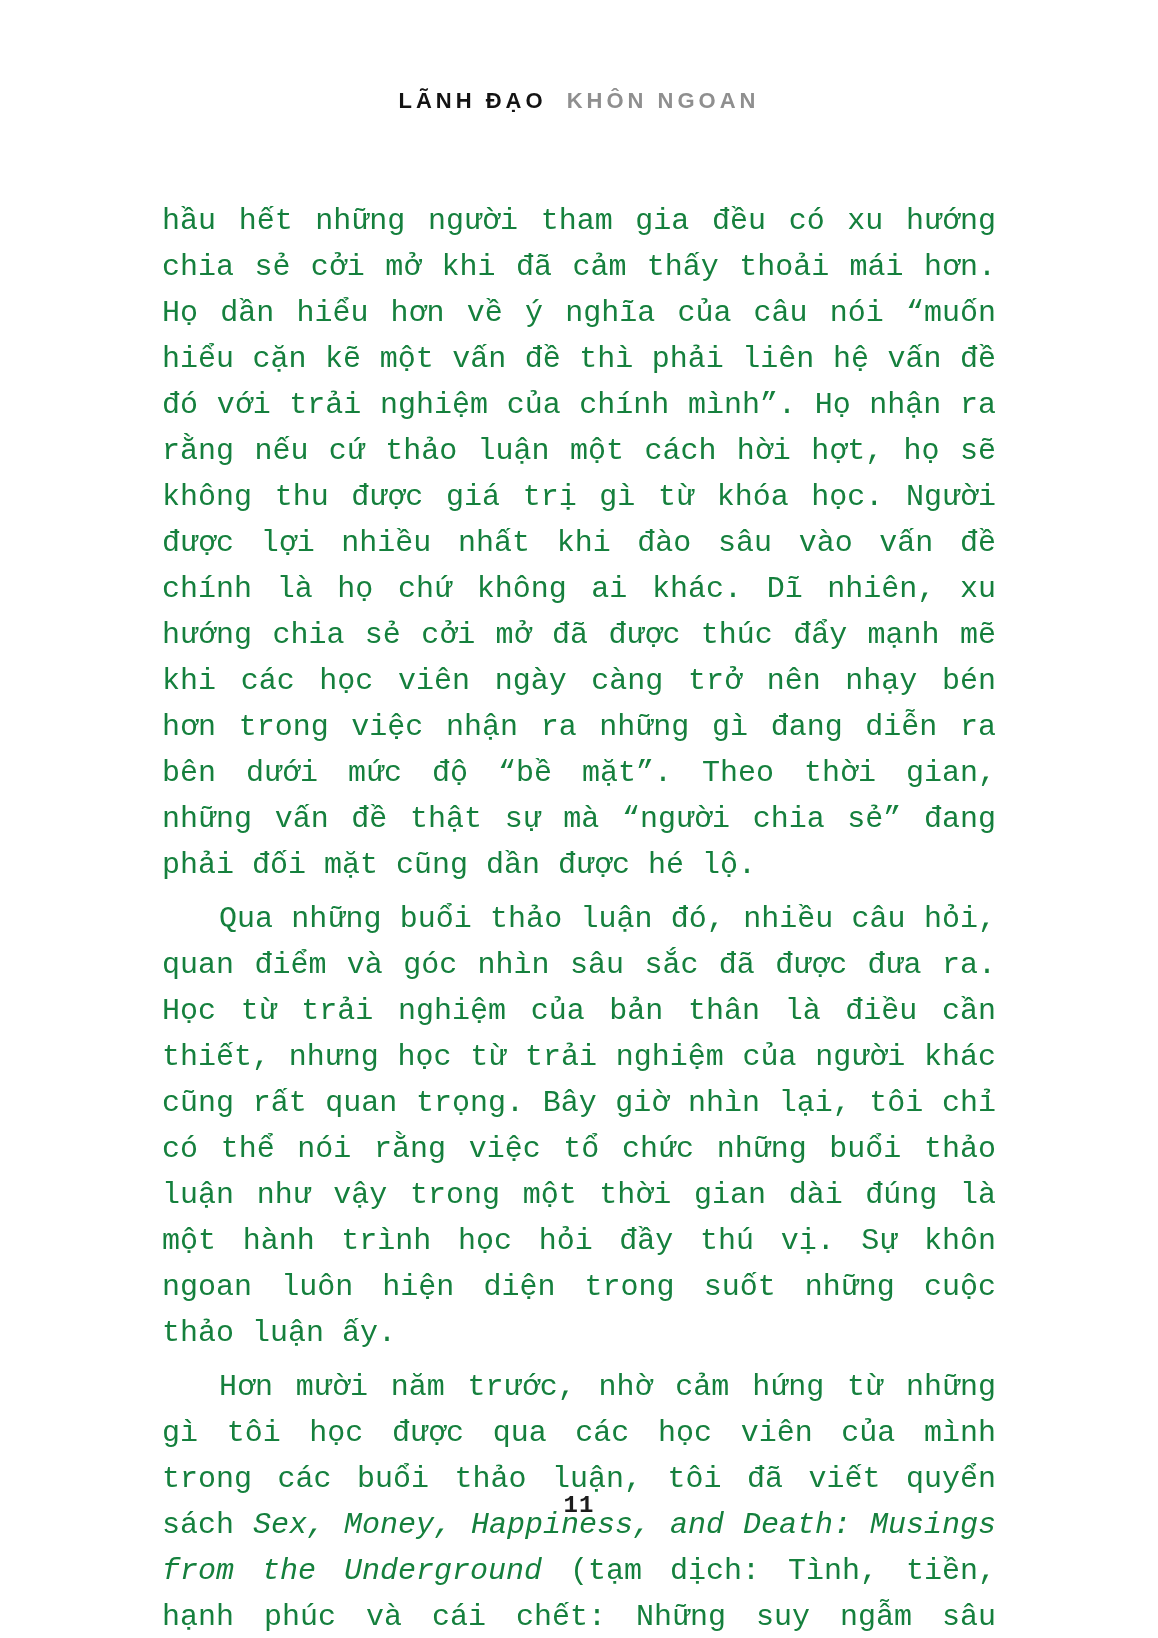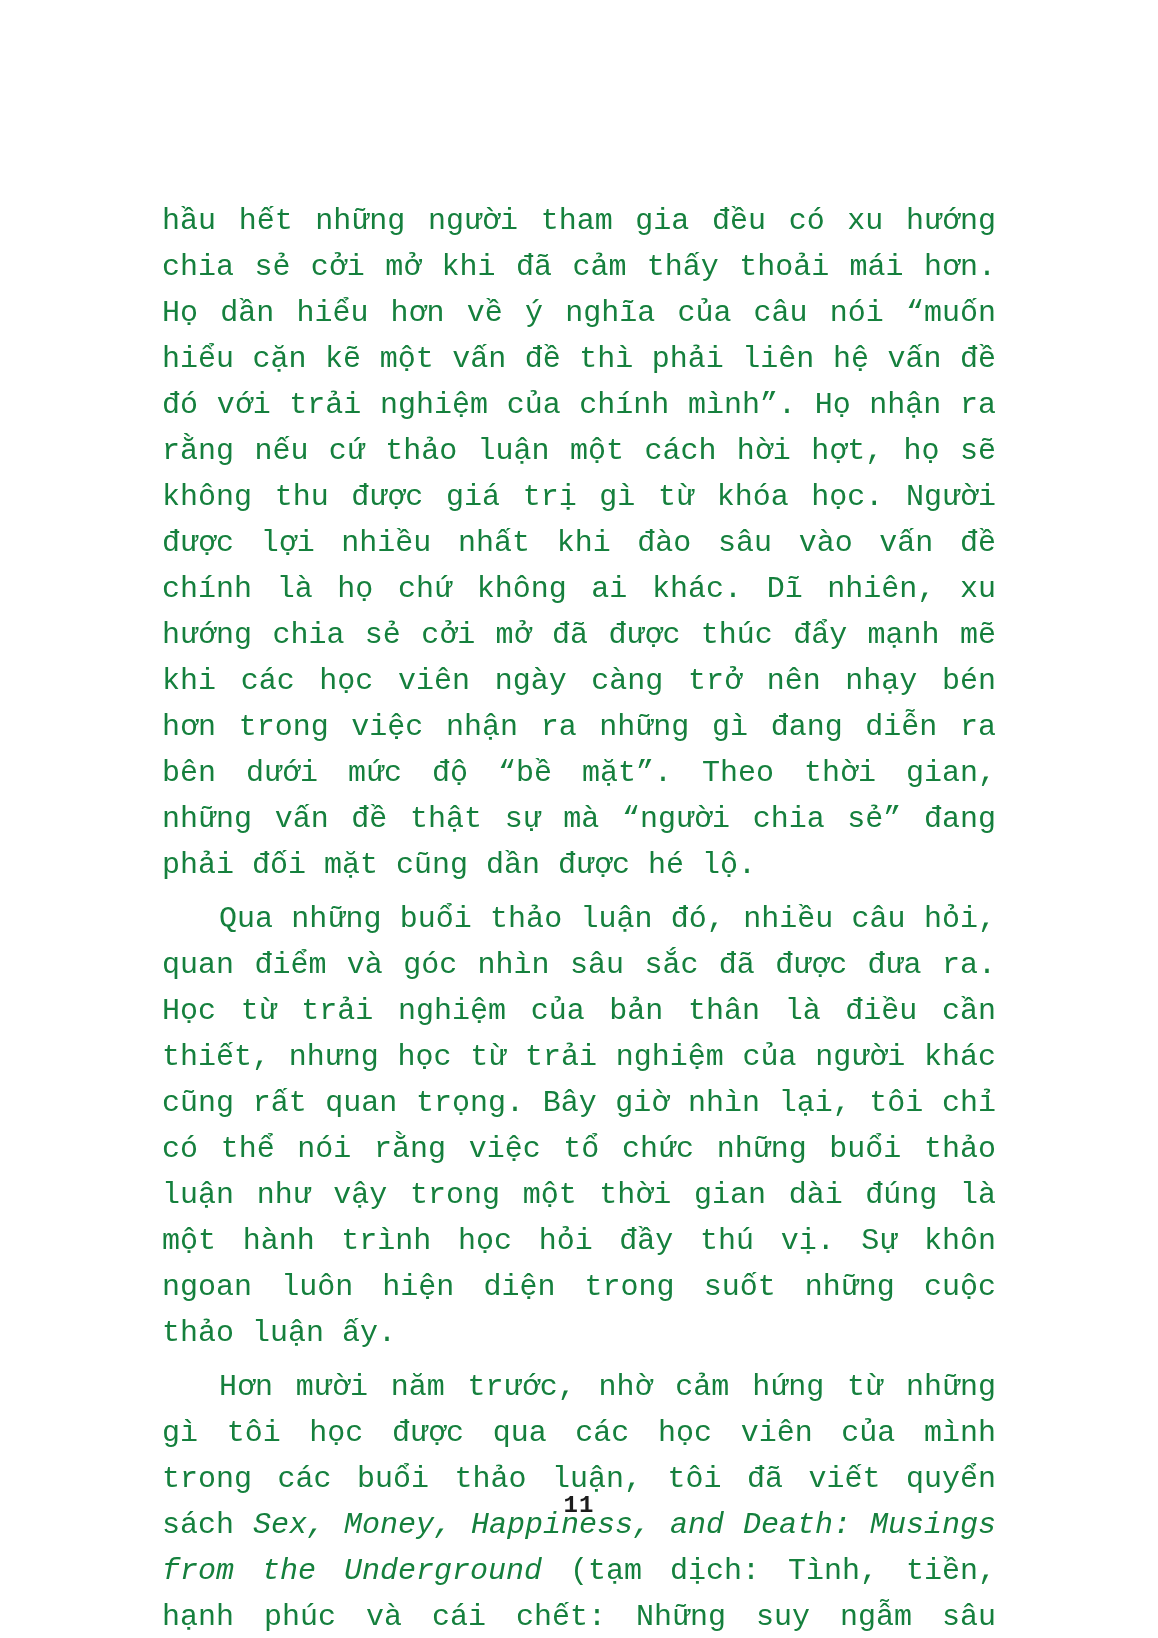--- a/index.html
+++ b/index.html
@@ -64,20 +64,24 @@
     font-weight: 600;
     color: #1c1c1c;
     letter-spacing: 1px;
   }
 </style>
 </head>
 <body>
 
 <div class="page">
 
+  <div class="running-header">
+    <span class="title-bold">LÃNH ĐẠO</span>
+    <span class="title-light">KHÔN NGOAN</span>
+  </div>
 
   <div class="body-text" id="page-body">
       <p><span>hầu hết những người tham gia đều có xu hướng chia sẻ cởi mở khi đã cảm thấy thoải mái hơn. Họ dần hiểu hơn về ý nghĩa của câu nói “muốn hiểu cặn kẽ một vấn đề thì phải liên hệ vấn đề đó với trải nghiệm của chính mình”. Họ nhận ra rằng nếu cứ thảo luận một cách hời hợt, họ sẽ không thu được giá trị gì từ khóa học. Người được lợi nhiều nhất khi đào sâu vào vấn đề chính là họ chứ không ai khác. Dĩ nhiên, xu hướng chia sẻ cởi mở đã được thúc đẩy mạnh mẽ khi các học viên ngày càng trở nên nhạy bén hơn trong việc nhận ra những gì đang diễn ra bên dưới mức độ “bề mặt”. Theo thời gian, những vấn đề thật sự mà “người chia sẻ” đang phải đối mặt cũng dần được hé lộ.</span></p>
       <p class="indent"><span>Qua những buổi thảo luận đó, nhiều câu hỏi, quan điểm và góc nhìn sâu sắc đã được đưa ra. Học từ trải nghiệm của bản thân là điều cần thiết, nhưng học từ trải nghiệm của người khác cũng rất quan trọng. Bây giờ nhìn lại, tôi chỉ có thể nói rằng việc tổ chức những buổi thảo luận như vậy trong một thời gian dài đúng là một hành trình học hỏi đầy thú vị. Sự khôn ngoan luôn hiện diện trong suốt những cuộc thảo luận ấy.</span></p>
       <p class="indent"><span>Hơn mười năm trước, nhờ cảm hứng từ những gì tôi học được qua các học viên của mình trong các buổi thảo luận, tôi đã viết quyển sách </span><span class="italic">Sex, Money, Happiness, and Death: Musings from the Underground</span><span> (tạm dịch: Tình, tiền, hạnh phúc và cái chết: Những suy ngẫm sâu sắc), bàn về những hiểu biết sâu sắc mà các học viên của tôi đã chia sẻ với tôi. Trong giai đoạn xảy ra đại dịch Covid-19, tôi đã có thời gian để suy ngẫm và</span></p>
     </div>
 
   <div class="page-number">11</div>
 
 </div>

